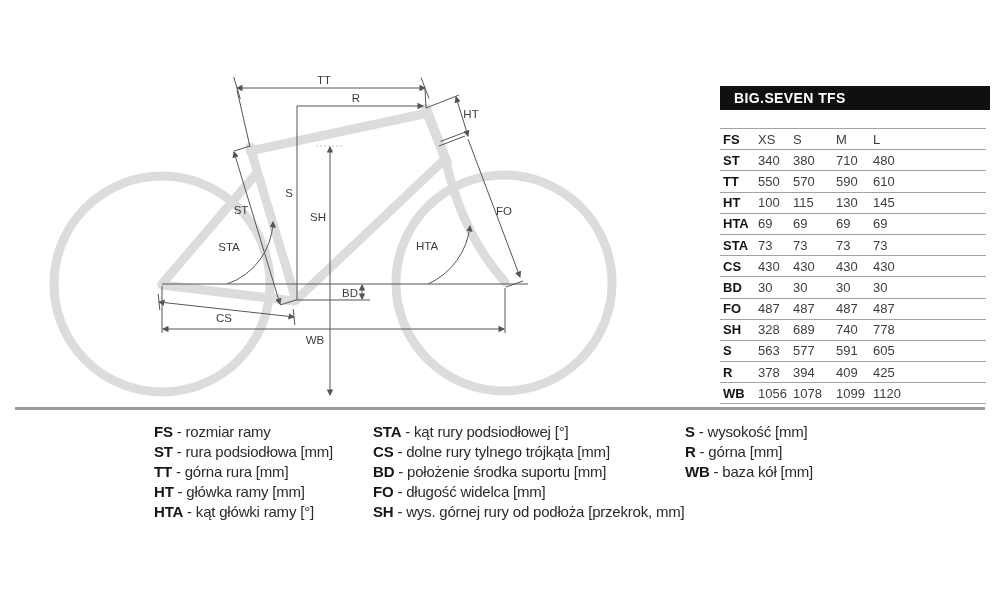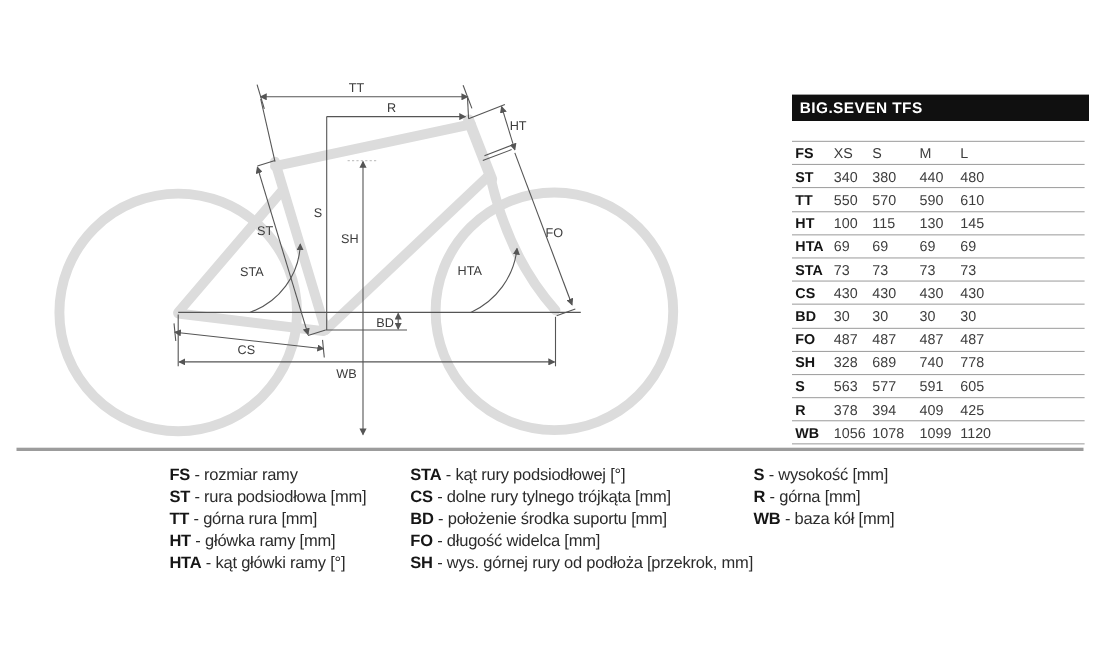--- a/index.html
+++ b/index.html
@@ -7,21 +7,21 @@
          font-family:Liberation Sans, sans-serif;color:#2e2e2e;}
 
   
   .diagram-svg{position:absolute;left:0;top:0;}
   .dim-label{font-size:11.5px;fill:#3c3c3c;}
 
   
   .tbl-titlebar{position:absolute;left:720px;top:86px;width:270px;height:24px;
                 background:#101010;display:flex;align-items:center;}
   .tbl-titlebar span{color:#ffffff;font-weight:bold;font-size:14px;letter-spacing:.4px;
-                     padding-left:7px;white-space:nowrap;text-align:center;}
+                     padding-left:14px;white-space:nowrap;text-align:center;}
   .geo-table{position:absolute;left:720px;top:128px;width:266px;border-top:1px solid #a3a3a3;}
   .geo-row{display:grid;grid-template-columns:35px 35px 43px 37px 1fr;align-items:center;
            height:20.2px;border-bottom:1px solid #a3a3a3;padding-left:3px;
            font-size:13px;color:#3d3d3d;}
   .geo-row .lab{font-weight:bold;color:#141414;}
 
   
   .divider{position:absolute;left:15px;top:407px;width:970px;height:3px;background:#9c9c9c;}
 
   
@@ -127,21 +127,21 @@
       <span class="lab">FS</span>
       <span>XS</span>
       <span>S</span>
       <span>M</span>
       <span>L</span>
     </div>
       <div class="geo-row">
       <span class="lab">ST</span>
       <span>340</span>
       <span>380</span>
-      <span>440</span>
+      <span>710</span>
       <span>480</span>
     </div>
       <div class="geo-row">
       <span class="lab">TT</span>
       <span>550</span>
       <span>570</span>
       <span>590</span>
       <span>610</span>
     </div>
       <div class="geo-row">

